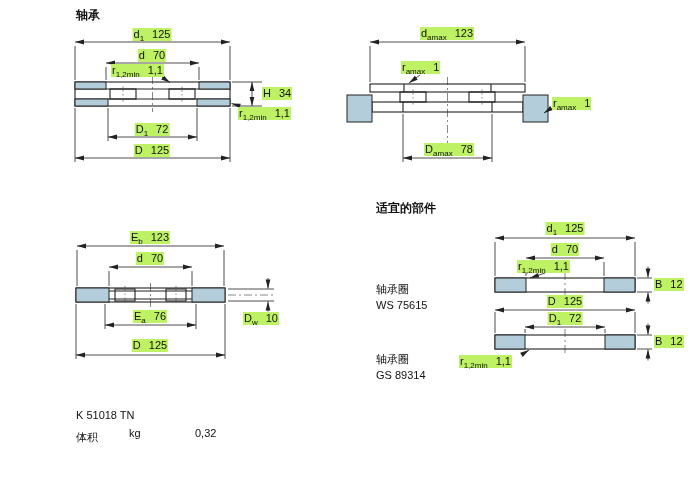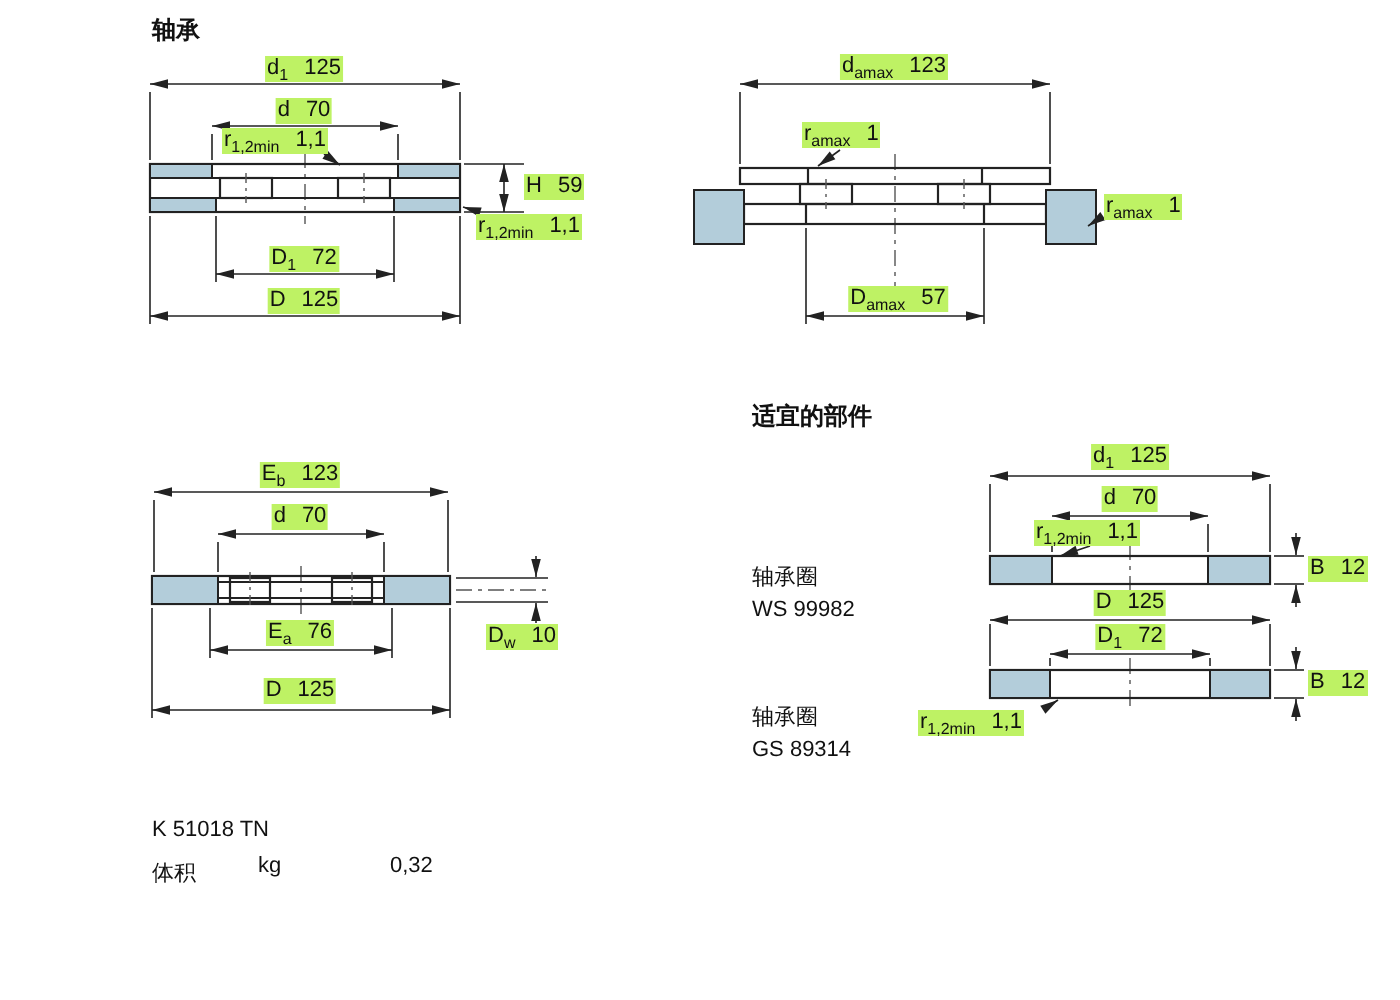--- a/index.html
+++ b/index.html
@@ -154,43 +154,43 @@
       <line class="dimln" x1="522" y1="354.5" x2="529" y2="350" marker-end="url(#arr)"></line>
     </g>
   </svg>
 
   <div class="title" style="left:75px;top:9px">轴承</div>
   <div class="title" style="left:375px;top:202px">适宜的部件</div>
 
   <div class="dim c" style="left:152px;top:28px"><span class="sym"><span>d</span><sub>1</sub></span><span class="val">125</span></div>
   <div class="dim c" style="left:152px;top:49px"><span class="sym"><span>d</span><sub></sub></span><span class="val">70</span></div>
   <div class="dim" style="left:111px;top:64px"><span class="sym"><span>r</span><sub>1,2min</sub></span><span class="val">1,1</span></div>
-  <div class="dim" style="left:262px;top:87px"><span class="sym"><span>H</span><sub></sub></span><span class="val">59</span></div>
+  <div class="dim" style="left:262px;top:87px"><span class="sym"><span>H</span><sub></sub></span><span class="val">34</span></div>
   <div class="dim" style="left:238px;top:107px"><span class="sym"><span>r</span><sub>1,2min</sub></span><span class="val">1,1</span></div>
   <div class="dim c" style="left:152px;top:123px"><span class="sym"><span>D</span><sub>1</sub></span><span class="val">72</span></div>
   <div class="dim c" style="left:152px;top:144px"><span class="sym"><span>D</span><sub></sub></span><span class="val">125</span></div>
 
   <div class="dim c" style="left:447px;top:27px"><span class="sym"><span>d</span><sub>amax</sub></span><span class="val">123</span></div>
   <div class="dim" style="left:401px;top:61px"><span class="sym"><span>r</span><sub>amax</sub></span><span class="val">1</span></div>
   <div class="dim" style="left:552px;top:97px"><span class="sym"><span>r</span><sub>amax</sub></span><span class="val">1</span></div>
-  <div class="dim c" style="left:449px;top:143px"><span class="sym"><span>D</span><sub>amax</sub></span><span class="val">57</span></div>
+  <div class="dim c" style="left:449px;top:143px"><span class="sym"><span>D</span><sub>amax</sub></span><span class="val">78</span></div>
 
   <div class="dim c" style="left:150px;top:231px"><span class="sym"><span>E</span><sub>b</sub></span><span class="val">123</span></div>
   <div class="dim c" style="left:150px;top:252px"><span class="sym"><span>d</span><sub></sub></span><span class="val">70</span></div>
   <div class="dim" style="left:243px;top:312px"><span class="sym"><span>D</span><sub>w</sub></span><span class="val">10</span></div>
   <div class="dim c" style="left:150px;top:310px"><span class="sym"><span>E</span><sub>a</sub></span><span class="val">76</span></div>
   <div class="dim c" style="left:150px;top:339px"><span class="sym"><span>D</span><sub></sub></span><span class="val">125</span></div>
 
   <div class="txt" style="left:75px;top:374px">K 51018 TN</div>
   <div class="txt" style="left:75px;top:396px">体积</div>
   <div class="txt" style="left:128px;top:392px">kg</div>
   <div class="txt" style="left:194px;top:392px">0,32</div>
 
   <div class="txt" style="left:375px;top:248px">轴承圈</div>
-  <div class="txt" style="left:375px;top:264px">WS 99982</div>
+  <div class="txt" style="left:375px;top:264px">WS 75615</div>
   <div class="dim c" style="left:565px;top:222px"><span class="sym"><span>d</span><sub>1</sub></span><span class="val">125</span></div>
   <div class="dim c" style="left:565px;top:243px"><span class="sym"><span>d</span><sub></sub></span><span class="val">70</span></div>
   <div class="dim" style="left:517px;top:260px"><span class="sym"><span>r</span><sub>1,2min</sub></span><span class="val">1,1</span></div>
   <div class="dim" style="left:654px;top:278px"><span class="sym"><span>B</span><sub></sub></span><span class="val">12</span></div>
 
   <div class="txt" style="left:375px;top:318px">轴承圈</div>
   <div class="txt" style="left:375px;top:334px">GS 89314</div>
   <div class="dim c" style="left:565px;top:295px"><span class="sym"><span>D</span><sub></sub></span><span class="val">125</span></div>
   <div class="dim c" style="left:565px;top:312px"><span class="sym"><span>D</span><sub>1</sub></span><span class="val">72</span></div>
   <div class="dim" style="left:654px;top:335px"><span class="sym"><span>B</span><sub></sub></span><span class="val">12</span></div>

